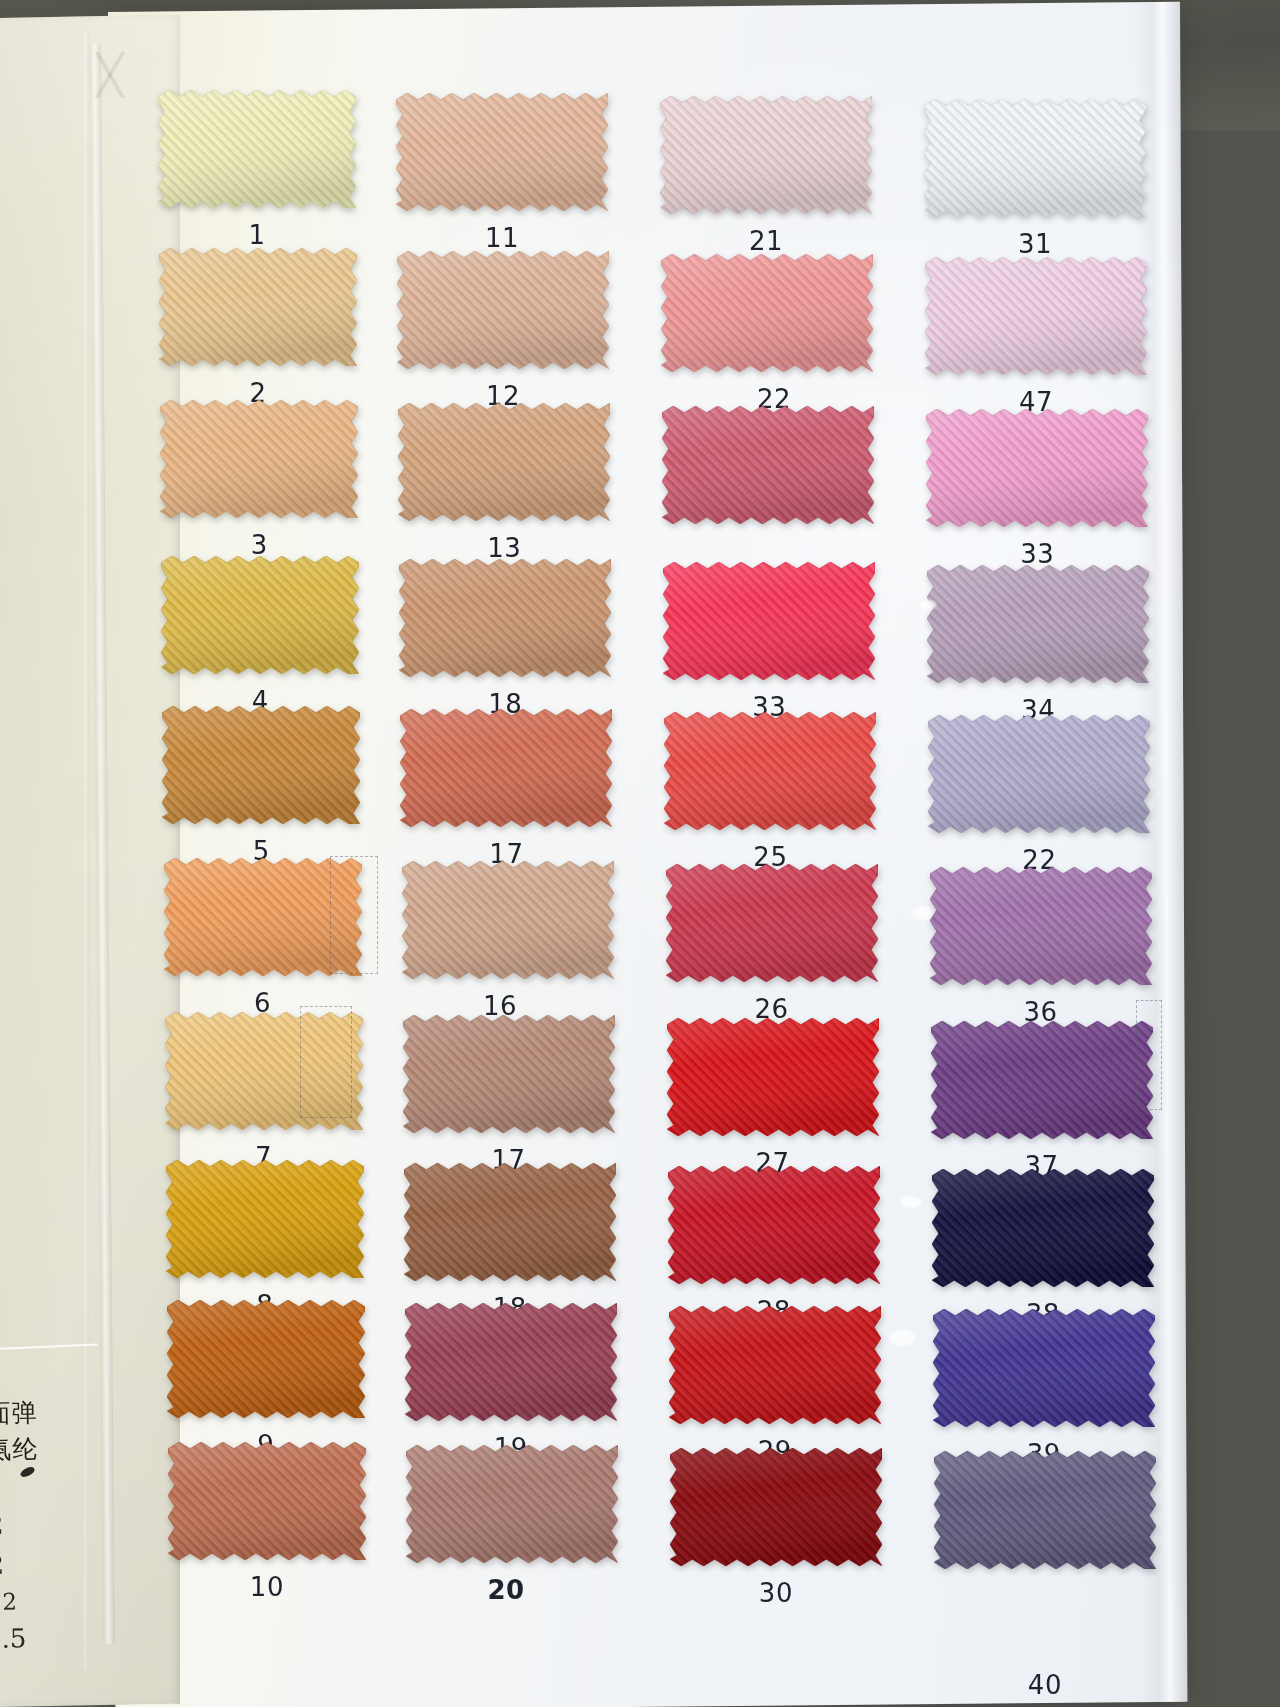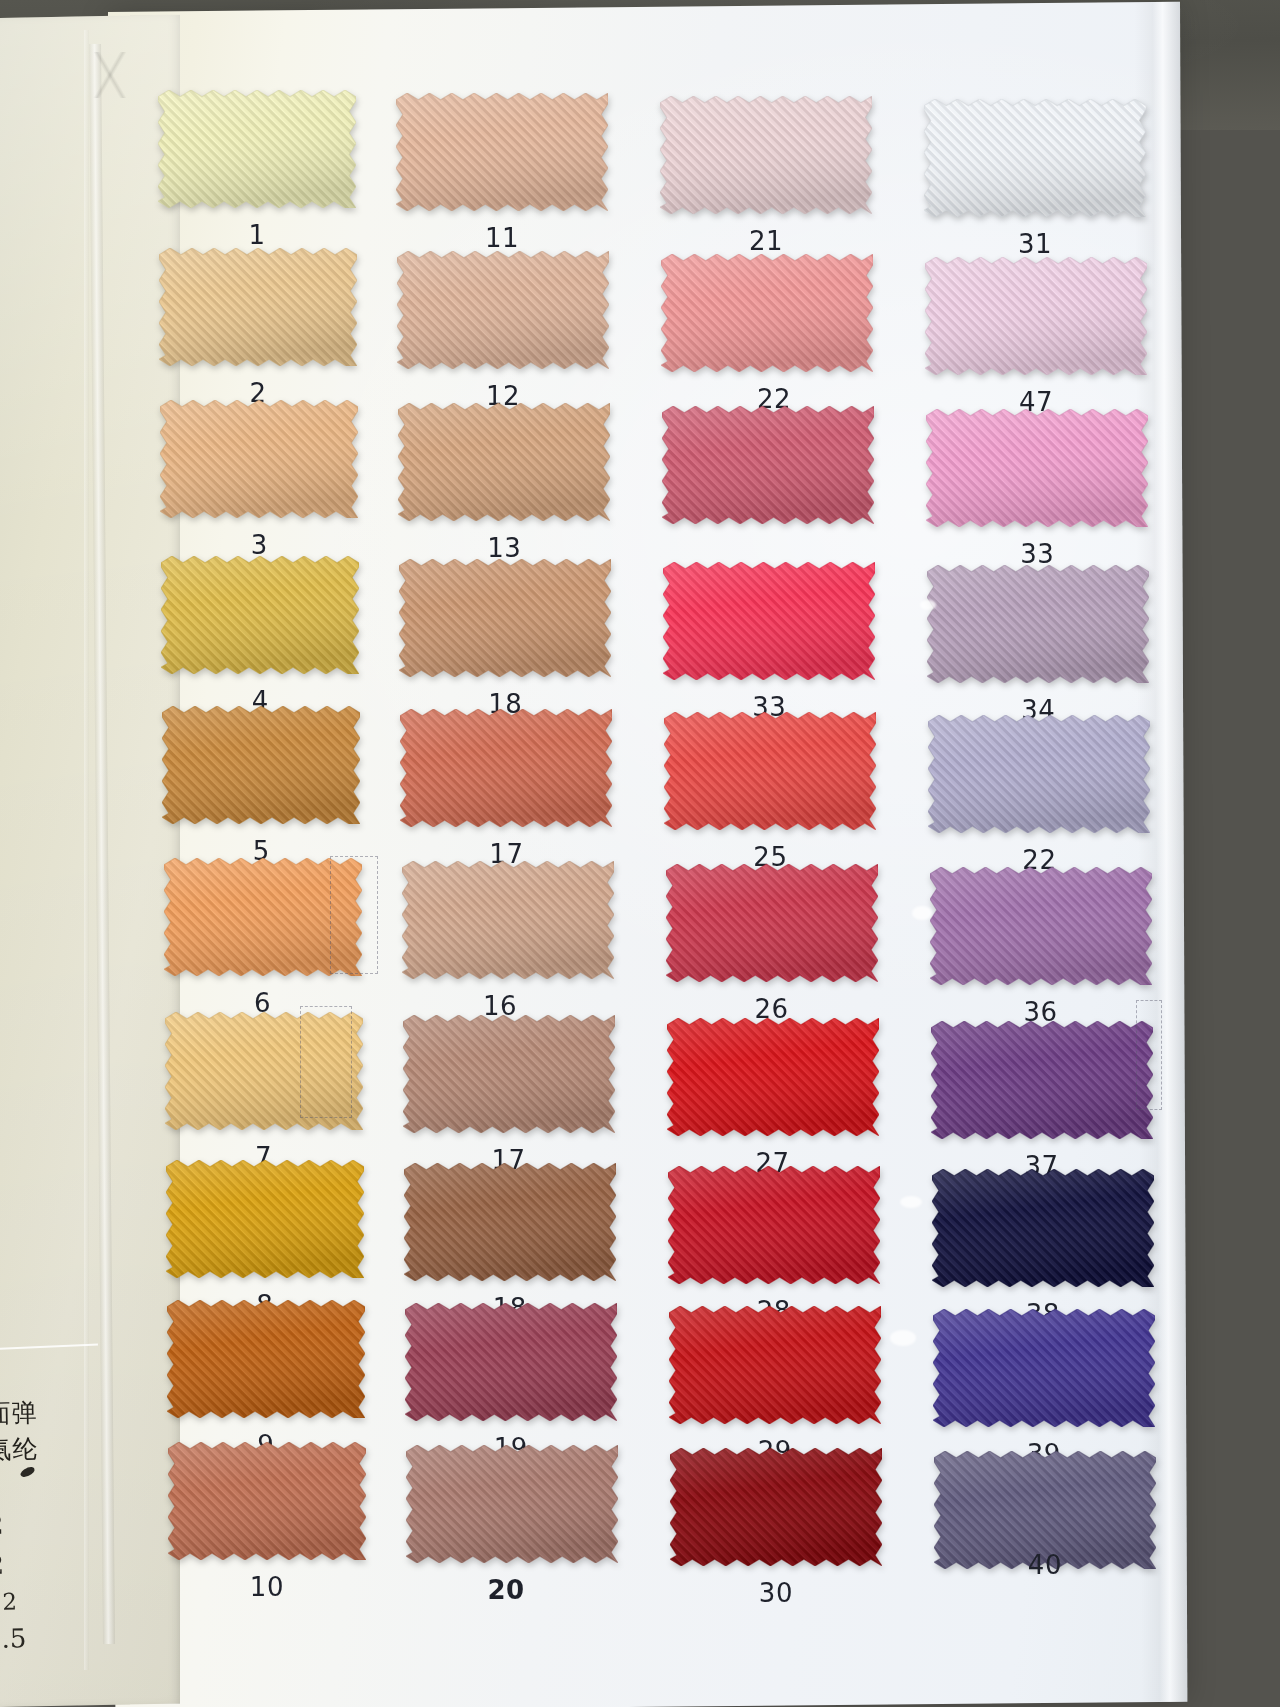--- a/index.html
+++ b/index.html
@@ -1249,21 +1249,21 @@
               </clipPath>
             </defs>
             <g clip-path="url(#clipsw39)">
               <rect width="222" height="118" fill="url(#twillsw39)"></rect>
               <rect width="222" height="118" fill="url(#shsw39)"></rect>
             </g>
             <polygon points="0.0,6.8 11.1,0.0 22.2,6.8 33.3,0.0 44.4,6.8 55.5,0.0 66.6,6.8 77.7,0.0 88.8,6.8 99.9,0.0 111.0,6.8 122.1,0.0 133.2,6.8 144.3,0.0 155.4,6.8 166.5,0.0 177.6,6.8 188.7,0.0 199.8,6.8 210.9,0.0 222.0,6.8 222.0,10.7 215.2,21.5 222.0,32.2 215.2,42.9 222.0,53.6 215.2,64.4 222.0,75.1 215.2,85.8 222.0,96.5 215.2,107.3 222.0,118.0 210.9,118.0 199.8,111.2 188.7,118.0 177.6,111.2 166.5,118.0 155.4,111.2 144.3,118.0 133.2,111.2 122.1,118.0 111.0,111.2 99.9,118.0 88.8,111.2 77.7,118.0 66.6,111.2 55.5,118.0 44.4,111.2 33.3,118.0 22.2,111.2 11.1,118.0 0.0,111.2 6.8,107.3 0.0,96.5 6.8,85.8 0.0,75.1 6.8,64.4 0.0,53.6 6.8,42.9 0.0,32.2 6.8,21.5 0.0,10.7" fill="none" stroke="#464162" stroke-opacity="0.45" stroke-width="1.1"></polygon>
           </svg>
         </div>
       </div>
-      <div class="label" style="left: 1004.9px; top: 1550px; width: 80px;">40</div>
+      <div class="label" style="left: 1004.9px; top: 1670px; width: 80px;">40</div>
     </div>
 
 <div class="lint" style="left: 920px; top: 600px; width: 16px; height: 10px;"></div>
     <div class="lint" style="left: 912px; top: 906px; width: 20px; height: 14px;"></div>
     <div class="lint" style="left: 900px; top: 1196px; width: 22px; height: 12px;"></div>
     <div class="lint" style="left: 890px; top: 1330px; width: 26px; height: 16px;"></div>
     <div class="pen" style="left: 330px; top: 856px; width: 48px; height: 118px;"></div>
     <div class="pen" style="left: 300px; top: 1006px; width: 52px; height: 112px;"></div>
     <div class="pen" style="left: 1136px; top: 1000px; width: 26px; height: 110px;"></div>
   </div>

